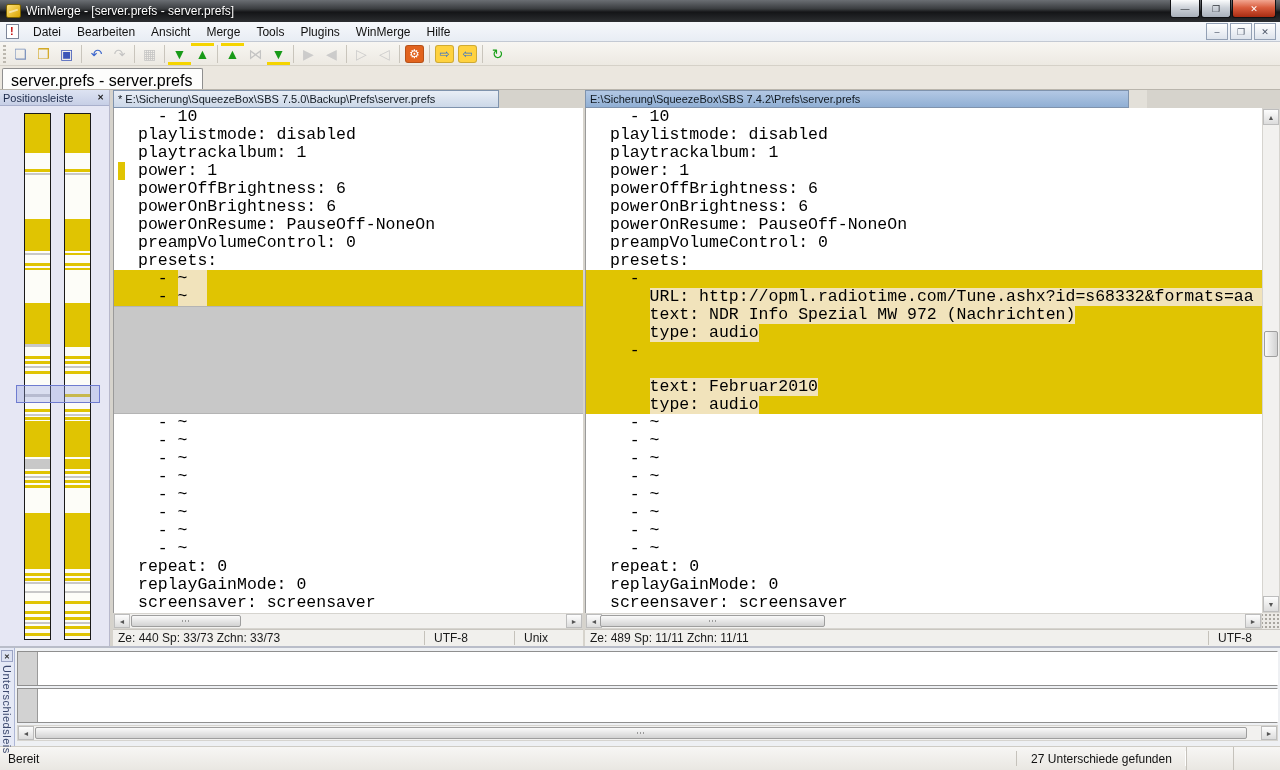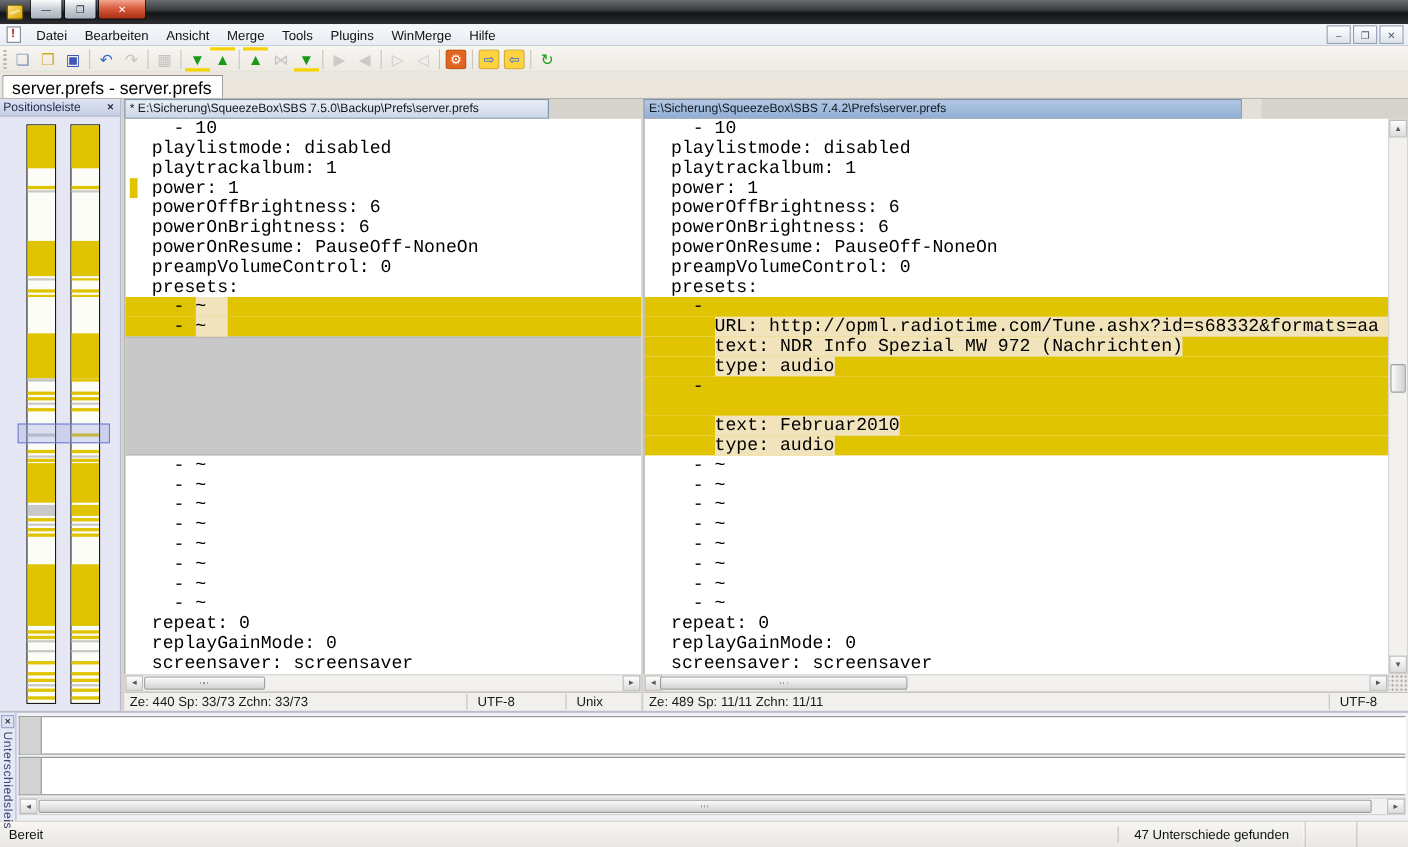--- a/index.html
+++ b/index.html
@@ -129,20 +129,21 @@
     border-top:1px solid #cfccc5;font-size:12px;color:#111}
   .sb.ready{flex:1;padding-left:8px}
   .sb.diffs{width:170px;border-left:1px solid #c5c2bb;box-shadow:-1px 0 0 #fff inset;text-align:center;padding-top:1px}
   .sb.pad{width:47px;height:100%;border-left:1px solid #c5c2bb}
 </style>
 </head>
 <body>
 
 <div class="titlebar">
   <span class="appicon"></span>
+  <span class="title">WinMerge - [server.prefs - server.prefs]</span>
   <span class="wbtns">
       <span class="wbtn">—</span>
       <span class="wbtn">❐</span>
       <span class="wbtn close">✕</span>
     </span>
 </div>
 
 <div class="menubar">
   <span class="mdiicon">
       <b>!</b>
@@ -559,16 +560,16 @@
     <div class="hscroll dscroll">
       <span class="sarrow al">◄</span>
       <span class="hthumb dthumb"></span>
       <span class="sarrow ar">►</span>
     </div>
   </div>
 </div>
 
 <div class="statusbar">
   <span class="sb ready">Bereit</span>
-  <span class="sb diffs">47 Unterschiede gefunden</span>
+  <span class="sb diffs">27 Unterschiede gefunden</span>
   <span class="sb pad"></span>
   <span class="sb pad"></span>
 </div>
 
 </body></html>

